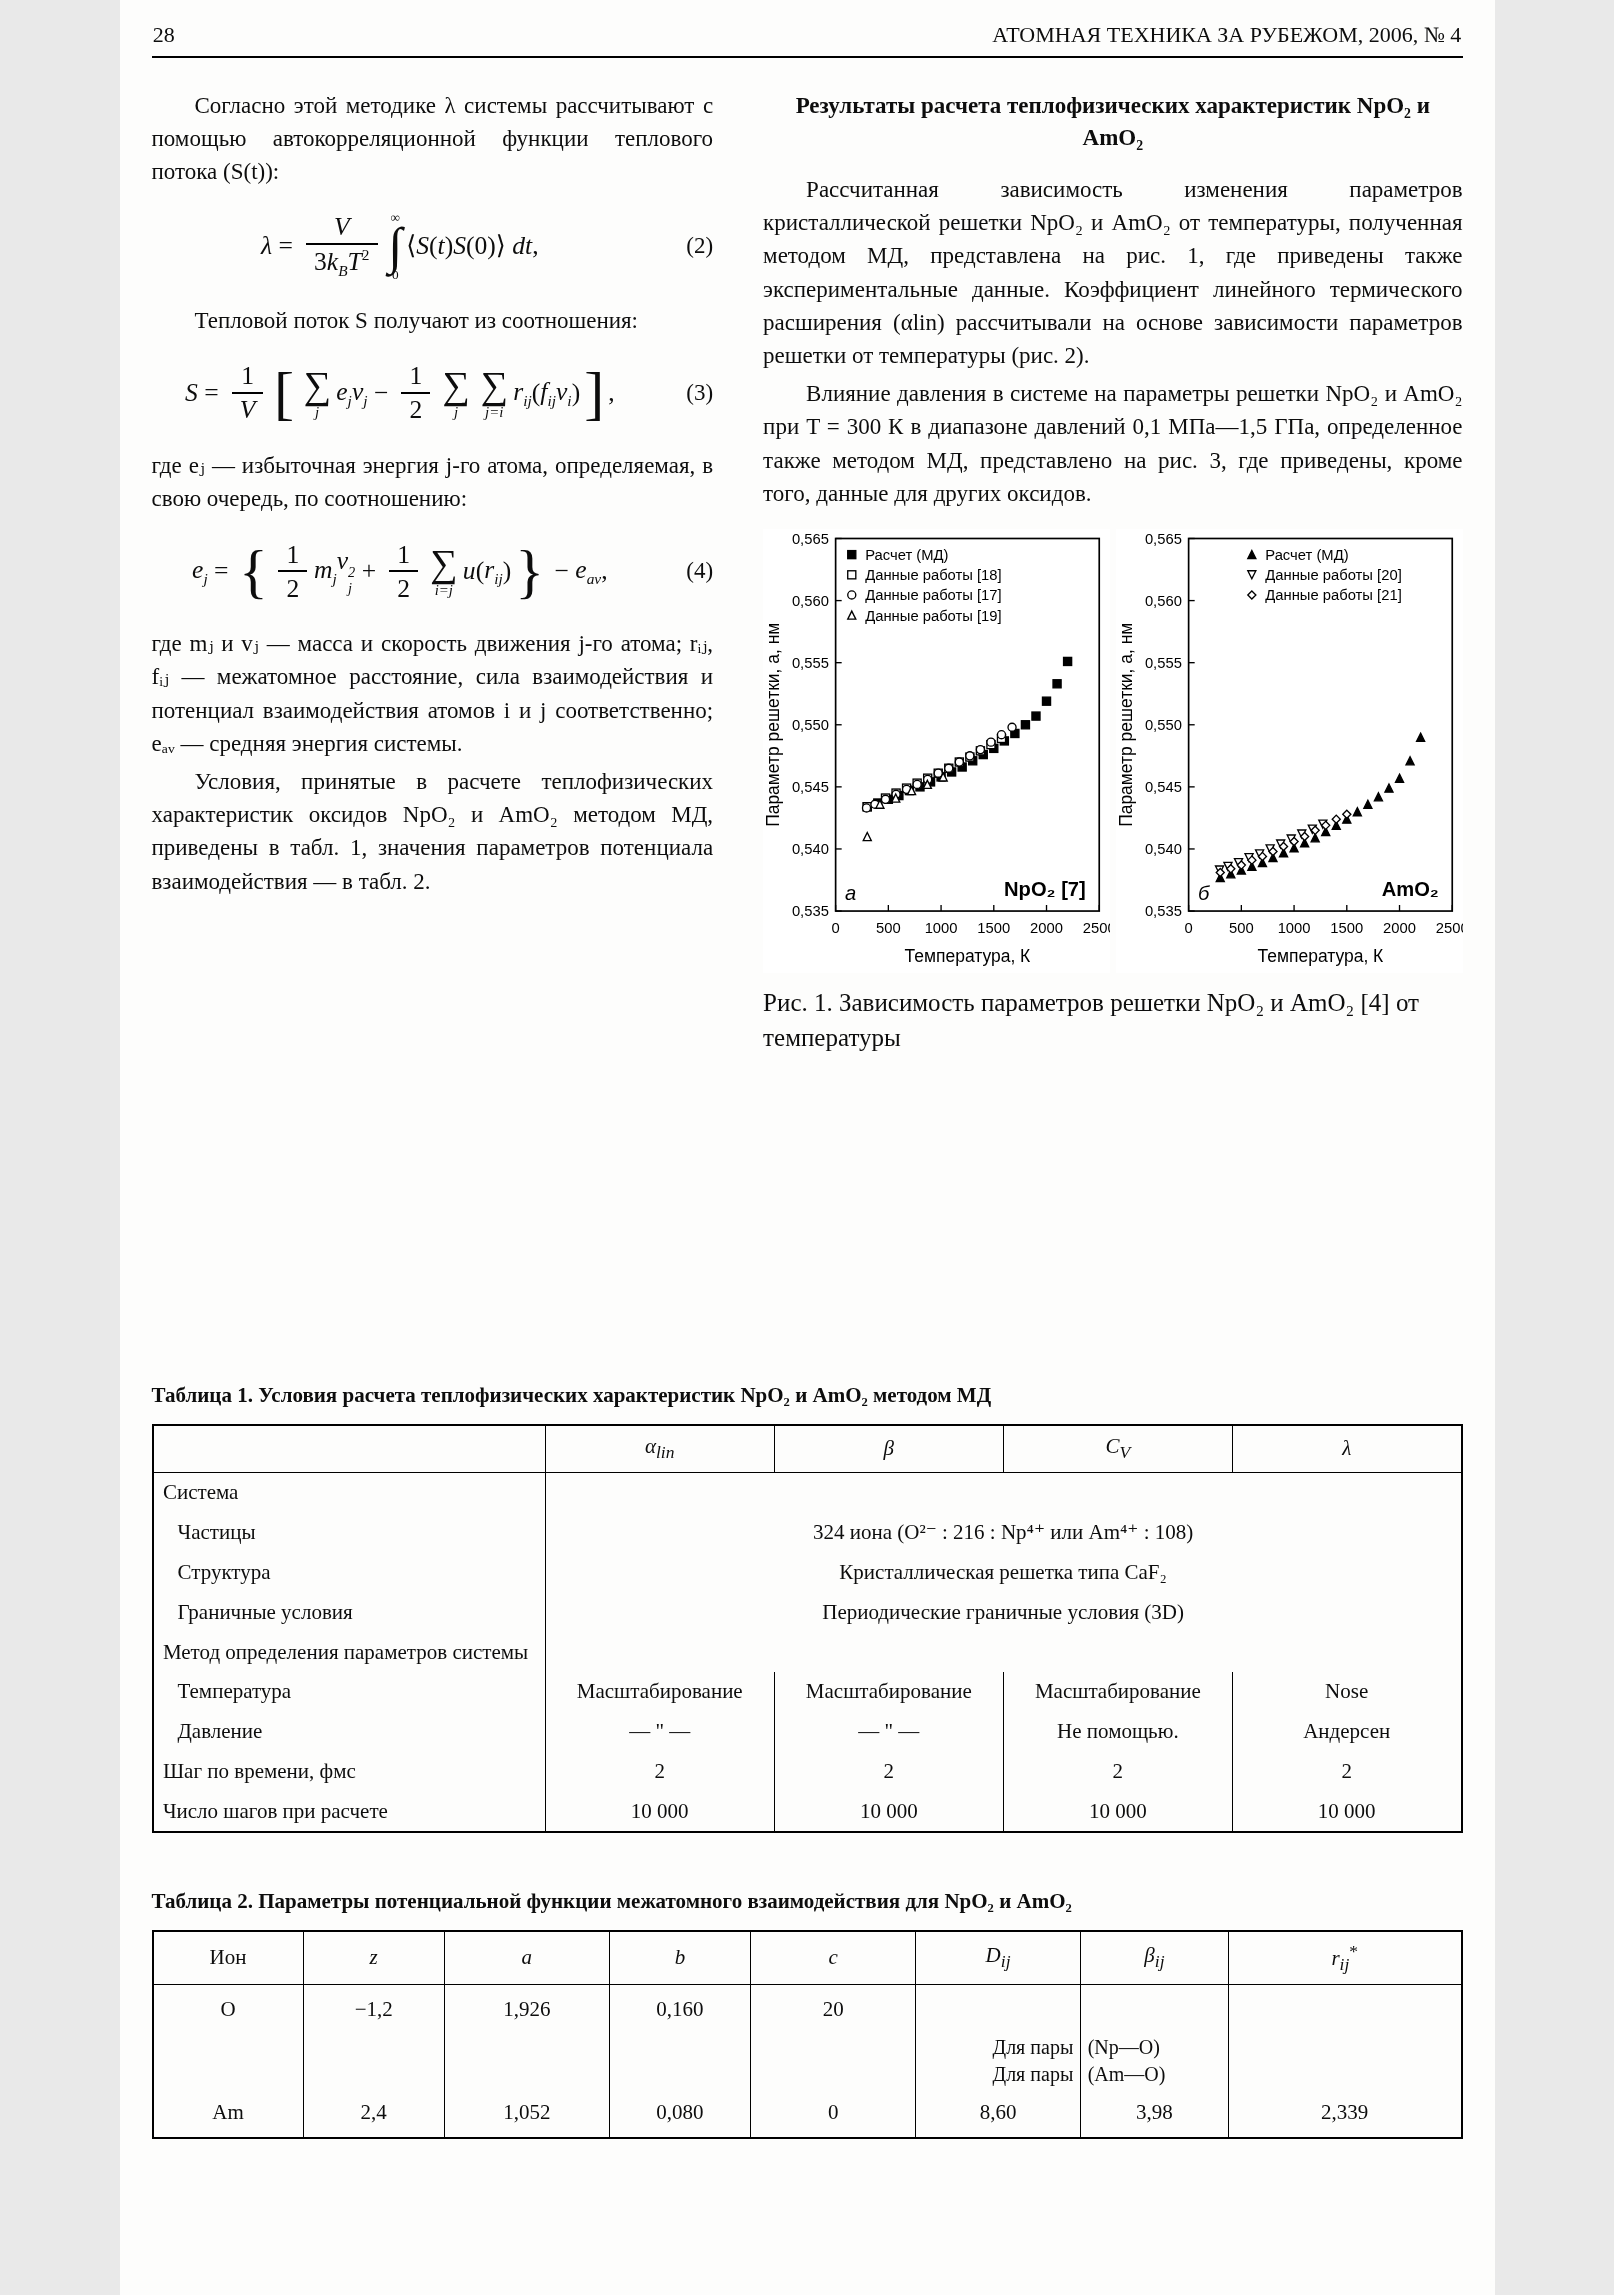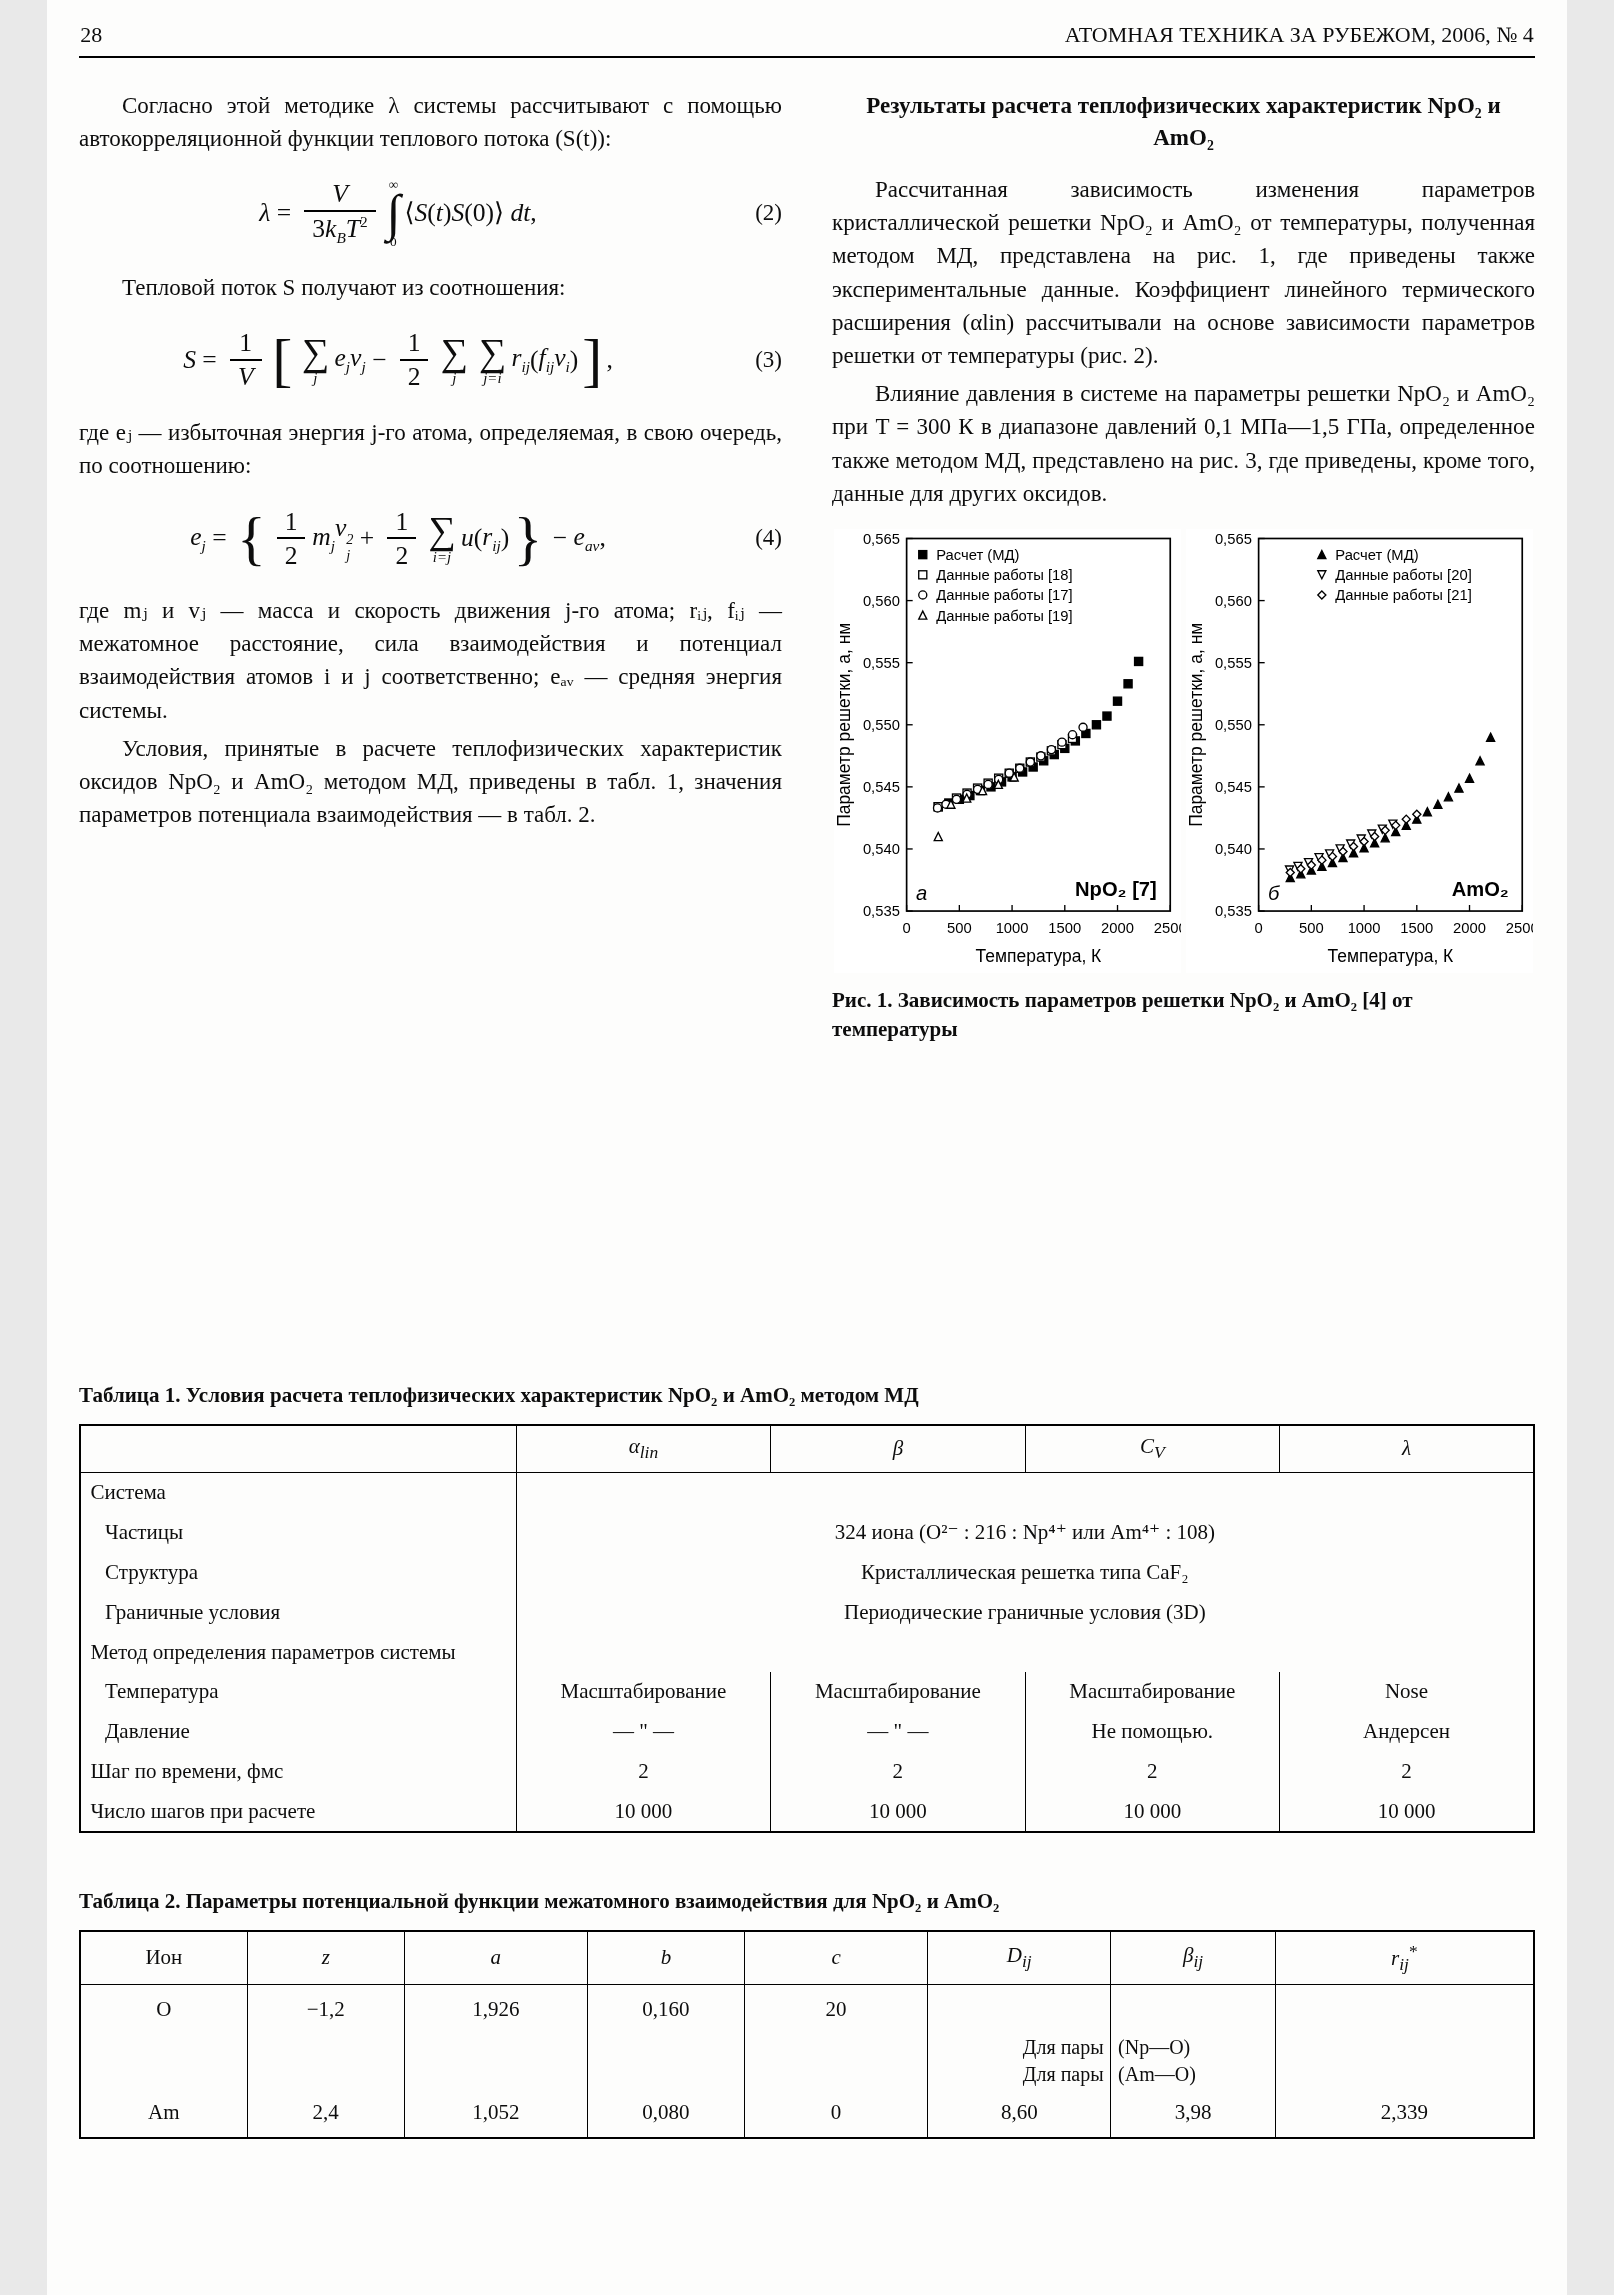--- a/index.html
+++ b/index.html
@@ -1,16 +1,16 @@
 <!DOCTYPE html>
 <html style="font-size:10.8px"><head>
 <meta charset="utf-8">
 <style>
   html,body{margin:0;padding:0;background:#e9e9e9;}
-  .page{width:1520px;min-height:2295px;margin:0 auto;background:#fdfdfc;color:#0d0d0d;
+  .page{width:1375px;min-height:2295px;margin:0 auto;background:#fdfdfc;color:#0d0d0d;
     font-family:"Liberation Serif","DejaVu Serif",serif;font-size:23px;box-sizing:border-box;
     padding:17.5px 32px 27px;position:relative;}
   .page-header{display:flex;justify-content:space-between;align-items:baseline;font-size:22px;padding:4px 1.3px 8px;}
   .rule{border-top:2px solid #000;height:0;}
   .columns{display:grid;grid-template-columns:1fr 1fr;column-gap:50px;margin-top:31px;min-height:1238px;align-items:start;}
   .col p{margin:0 0 5.4px;text-align:justify;line-height:1.44;}
   .ind{text-indent:43px;}
   .rc-heading{font-size:23px;font-weight:bold;text-align:center;margin:1.3px 17.5px 20px;line-height:1.38;}
   
   .equation{display:flex;align-items:center;margin:23px 0;font-size:25.6px;}
@@ -30,21 +30,21 @@
   .fsumsub{font-size:0.58em;font-style:italic;margin-top:1.3px;}
   .fint{display:inline-flex;flex-direction:column;align-items:center;margin:0 4px;line-height:1;}
   .fintlim{font-size:0.52em;}
   .fintsign{font-size:2.0em;line-height:0.85;}
   .fbig{font-size:2.35em;font-weight:400;line-height:0;margin:0 4px;}
   
   .fig{margin:19px 0 0;}
   .charts{display:flex;gap:5.4px;justify-content:center;}
   .charts svg{display:block;background:#fff;}
   svg text{font-family:"Liberation Sans","DejaVu Sans",sans-serif;fill:#000;}
-  figcaption{font-weight:bold;font-size:21px;line-height:1.38;margin-top:13.5px;text-align:left;}
+  figcaption{font-weight:normal;font-size:25px;line-height:1.38;margin-top:13.5px;text-align:left;}
   
   .tbl-title{font-weight:bold;font-size:21px;margin:56px 0 16px;}
   table{width:100%;border-collapse:collapse;border:2px solid #000;font-size:21px;table-layout:fixed;}
   th,td{border-left:1.7px solid #000;border-right:1.7px solid #000;padding:7.4px 9.4px;vertical-align:middle;overflow:hidden;}
   thead th{border-bottom:1.7px solid #000;font-weight:normal;text-align:center;padding:8.7px 6.7px;}
   .t1 td.lbl{text-align:left;}
   .t1 td.ind1{padding-left:24px;}
   .ctr{text-align:center;}
   .t2 td{text-align:center;padding:12px 6.7px;}
   .t2 tr.pair td{padding:2px 5.4px;font-size:20px;}

